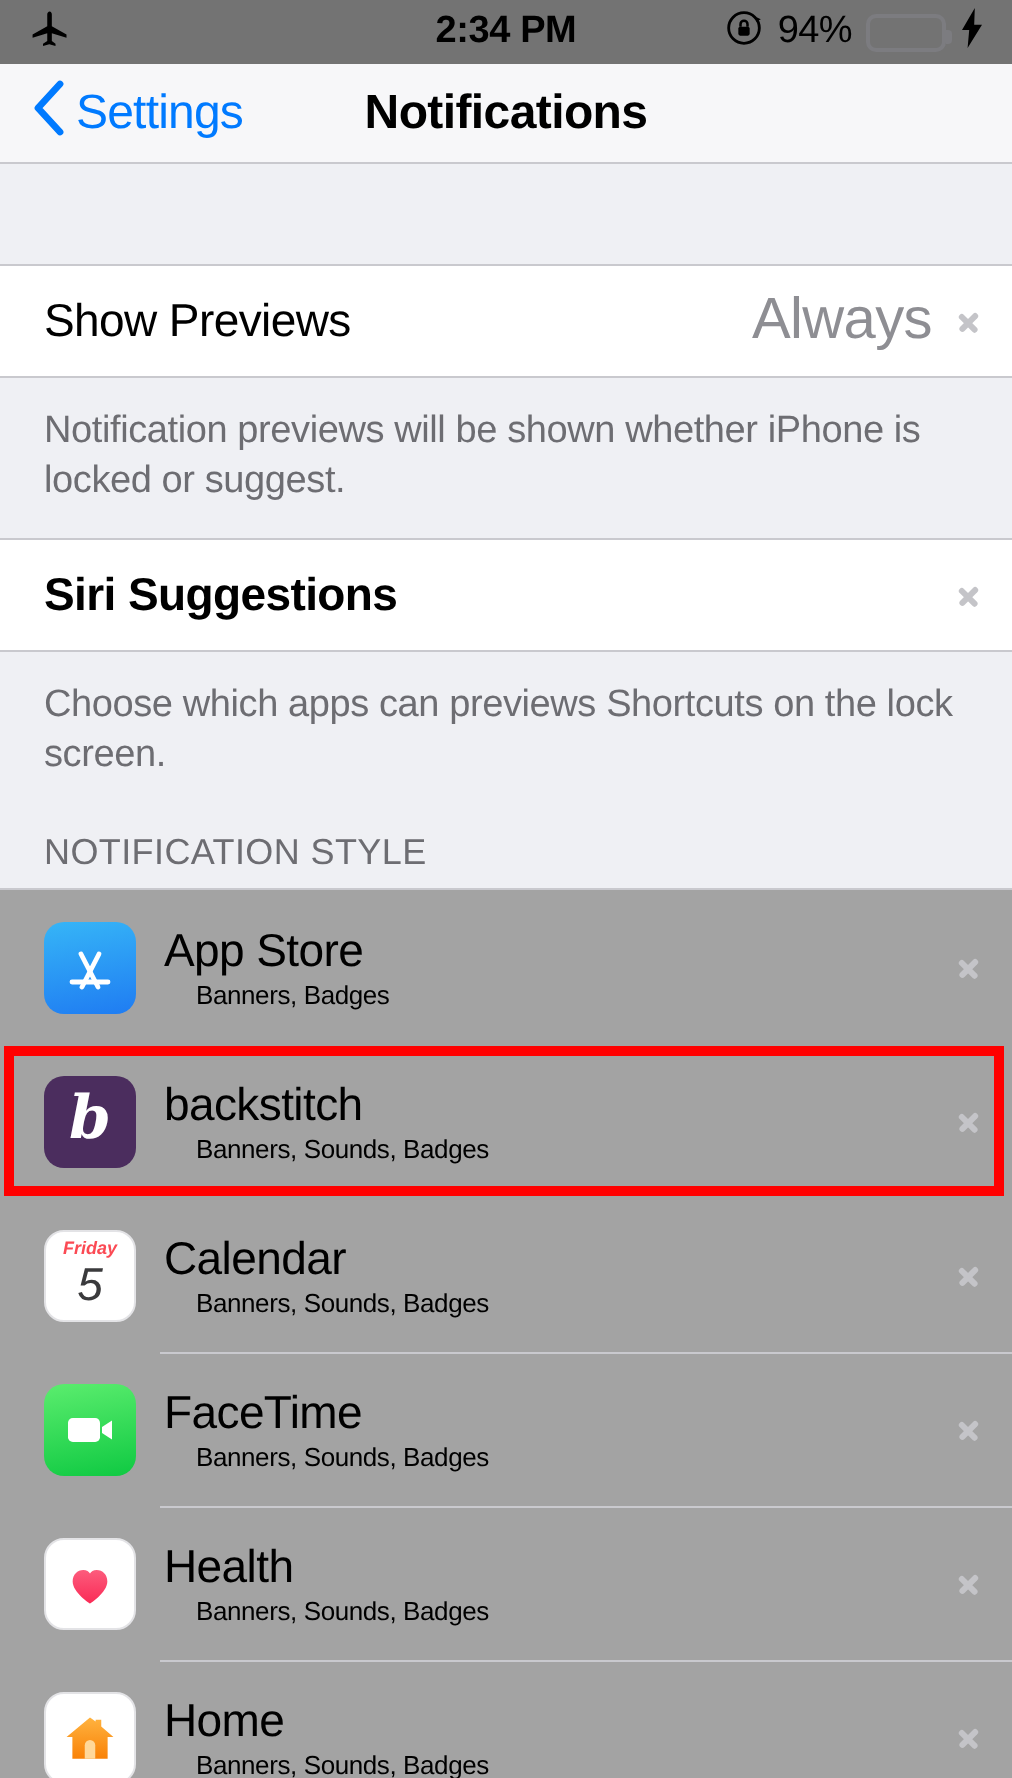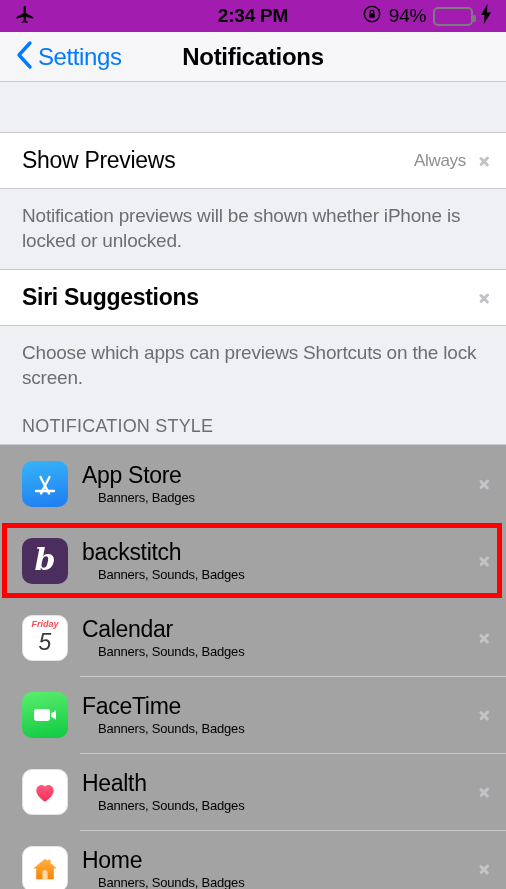--- a/index.html
+++ b/index.html
@@ -7,21 +7,21 @@
     width:506px; height:889px;
     background:#ffffff;
     font-family:"Liberation Sans", sans-serif;
     -webkit-font-smoothing:antialiased;
     overflow:hidden;
   }
   .screen { position:relative; width:506px; height:889px; background:#eff0f4; overflow:hidden; }
 
   
   .statusbar {
-    position:relative; height:32px; background:#a21caf;
+    position:relative; height:32px; background:#737373;
     display:flex; align-items:center; padding:0 14px;
   }
   .sb-left { display:flex; align-items:center; gap:6px; width:150px; }
   .sb-center {
     position:absolute; left:0; right:0; text-align:center;
     font-size:19px; font-weight:bold; color:#000; letter-spacing:-0.2px;
   }
   .sb-right {
     margin-left:auto; display:flex; align-items:center; gap:7px;
     position:relative; z-index:2;
@@ -54,21 +54,21 @@
   .gap { background:#eff0f4; border-bottom:1px solid #c9c9ce; }
   .group { background:#ffffff; }
   .group.top { border-top:1px solid #c9c9ce;font-weight:bold; }
   .group.bottom { border-bottom:1px solid #c9c9ce; }
 
   .row {
     display:flex; align-items:center; min-height:55px;
     padding:0 16px 0 22px; background:#fff; cursor:pointer;
   }
   .row-title { font-size:23px; color:#000; letter-spacing:-0.3px; }
-  .row-value { margin-left:auto; font-size:17px; color:#8e8e93; letter-spacing:-0.3px; }
+  .row-value { margin-left:auto; font-size:29px; color:#8e8e93; letter-spacing:-0.3px; }
   .chev {
     margin-left:13px; width:11px; height:19px; flex:none;
     position:relative;
   }
   .chev:before, .chev:after {
     content:""; position:absolute; left:1px; width:12px; height:2.6px;
     background:#c4c4c8; border-radius:2px;
   }
   .chev:before { top:5px;  transform:rotate(45deg);  transform-origin:left center; }
   .chev:after  { top:13px; transform:rotate(-45deg); transform-origin:left center; }
@@ -169,21 +169,21 @@
 
   <div class="gap" style="height:51px;"></div>
 
   <div class="group bottom">
     <div class="row">
       <span class="row-title">Show Previews</span>
       <span class="row-value">Always</span>
       <span class="chev"></span>
     </div>
   </div>
-  <div class="footer">Notification previews will be shown whether iPhone is locked or unlocked.</div>
+  <div class="footer">Notification previews will be shown whether iPhone is locked or suggest.</div>
 
   <div class="group top bottom">
     <div class="row">
       <span class="row-title">Siri Suggestions</span>
       <span class="chev" style="margin-left:auto;"></span>
     </div>
   </div>
   <div class="footer">Choose which apps can previews Shortcuts on the lock screen.</div>
 
   <div class="section-hdr">NOTIFICATION STYLE</div>

